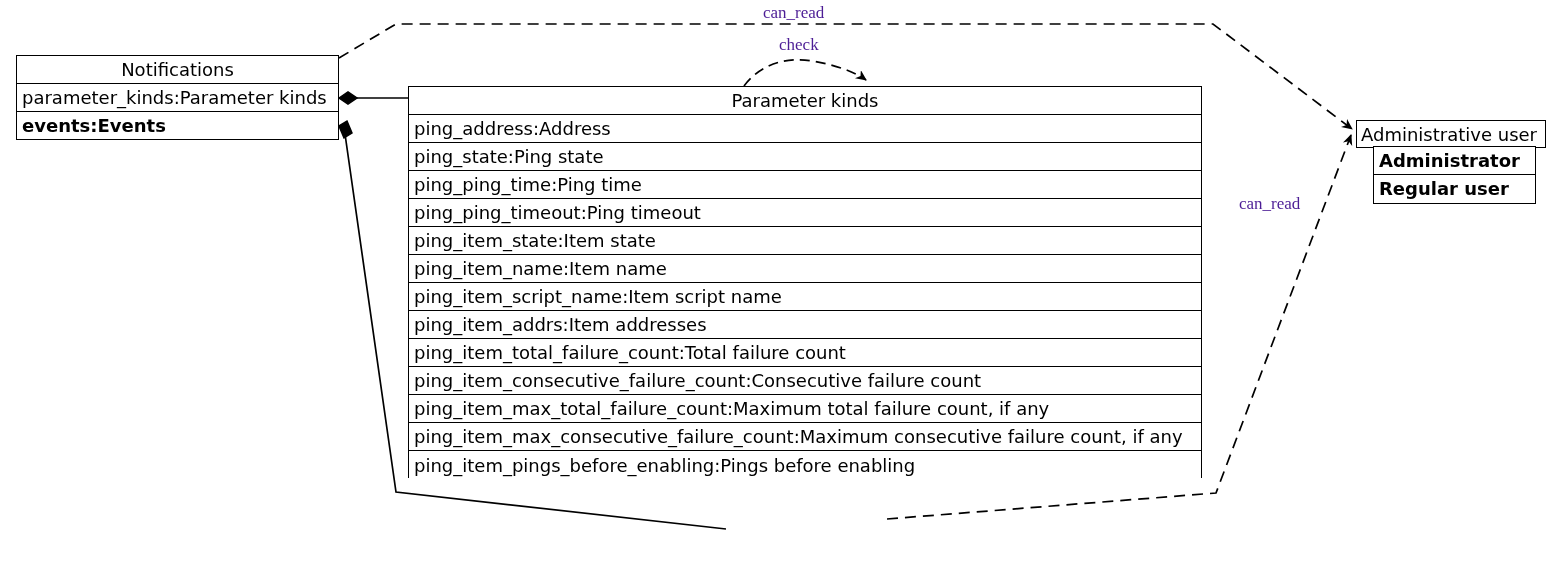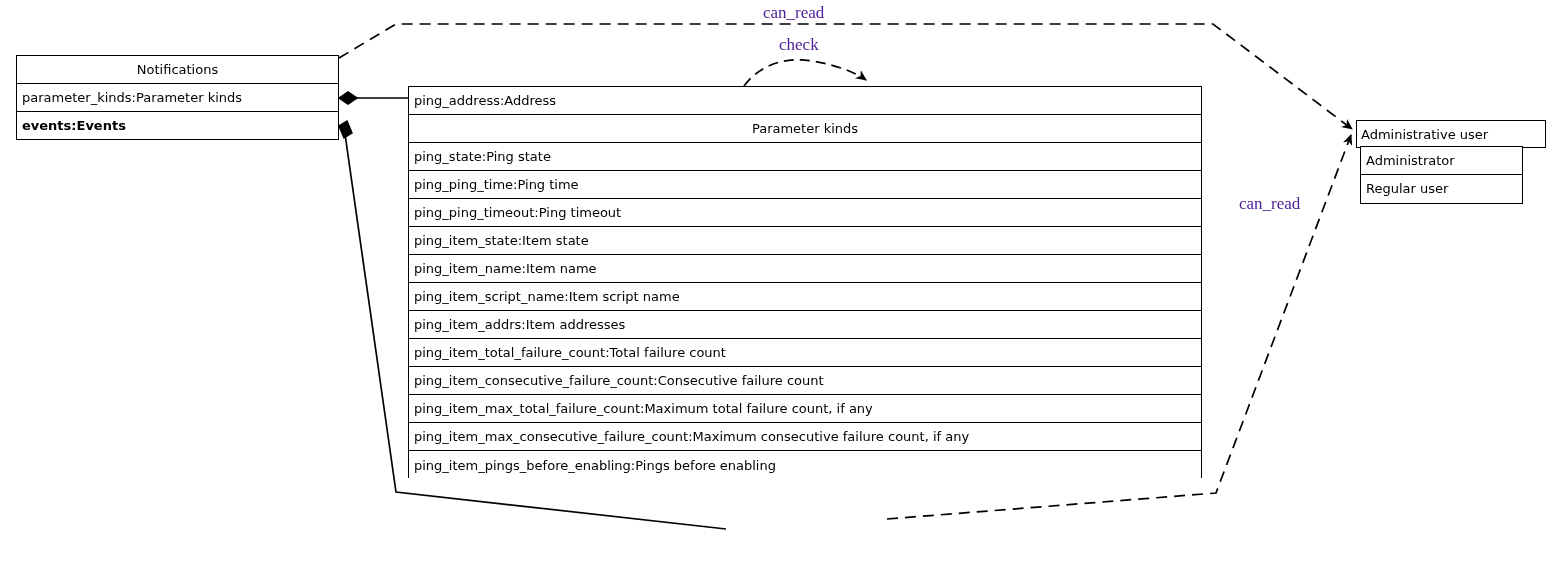--- a/index.html
+++ b/index.html
@@ -1,20 +1,20 @@
 <!DOCTYPE html>
 <html><head>
 <meta charset="utf-8">
 <style>
   html,body{margin:0;padding:0;background:#ffffff;}
   #canvas{position:relative;width:1563px;height:580px;background:#ffffff;overflow:hidden;}
   svg#wires{position:absolute;left:0;top:0;width:1563px;height:580px;}
   .uml-box{position:absolute;box-sizing:border-box;border:1.6px solid #000;background:#fff;}
   .uml-row{box-sizing:border-box;border-bottom:1.6px solid #000;background:#fff;
-           font-family:"DejaVu Sans","Liberation Sans",sans-serif;font-size:13px;color:#000;
+           font-family:"DejaVu Sans","Liberation Sans",sans-serif;font-size:18px;color:#000;
            display:flex;align-items:center;white-space:nowrap;overflow:hidden;}
   .uml-row:last-child{border-bottom:none;}
   .uml-row.title{justify-content:center;}
   .uml-row.attr{justify-content:flex-start;padding-left:5px;}
   .edge-label{position:absolute;font-family:"Liberation Serif","DejaVu Serif",serif;
               font-size:17px;color:#4c1d95;white-space:nowrap;}
 </style>
 </head>
 <body>
 
@@ -40,41 +40,41 @@
     <polygon points="339,126 347,121 352,133 344,138" fill="#000" stroke="#000" stroke-width="1.5"></polygon>
   </svg>
 
   <div class="uml-box" style="left:16px; top:55px; width:323px; height:85px;">
     <div class="uml-row title" style="height:28px;">Notifications</div>
     <div class="uml-row attr" style="height:28px;">parameter_kinds:Parameter kinds</div>
     <div class="uml-row attr" style="height:26px;font-weight:bold;">events:Events</div>
   </div>
 
   <div class="uml-box" style="left:408px; top:86px; width:794px; height:392px;">
+    <div class="uml-row title" style="height:28px;">Parameter kinds</div>
     <div class="uml-row attr" style="height:28px;">ping_address:Address</div>
-    <div class="uml-row title" style="height:28px;">Parameter kinds</div>
     <div class="uml-row attr" style="height:28px;">ping_state:Ping state</div>
     <div class="uml-row attr" style="height:28px;">ping_ping_time:Ping time</div>
     <div class="uml-row attr" style="height:28px;">ping_ping_timeout:Ping timeout</div>
     <div class="uml-row attr" style="height:28px;">ping_item_state:Item state</div>
     <div class="uml-row attr" style="height:28px;">ping_item_name:Item name</div>
     <div class="uml-row attr" style="height:28px;">ping_item_script_name:Item script name</div>
     <div class="uml-row attr" style="height:28px;">ping_item_addrs:Item addresses</div>
     <div class="uml-row attr" style="height:28px;">ping_item_total_failure_count:Total failure count</div>
     <div class="uml-row attr" style="height:28px;">ping_item_consecutive_failure_count:Consecutive failure count</div>
     <div class="uml-row attr" style="height:28px;">ping_item_max_total_failure_count:Maximum total failure count, if any</div>
     <div class="uml-row attr" style="height:28px;">ping_item_max_consecutive_failure_count:Maximum consecutive failure count, if any</div>
     <div class="uml-row attr" style="height:28px;">ping_item_pings_before_enabling:Pings before enabling</div>
   </div>
 
   <div style="position:absolute; left:1356px; top:120px; width:190px; height:96px;">
     <div class="uml-box" style="left:0; top:0; width:190px; height:28px;">
       <div class="uml-row title" style="height:100%;justify-content:flex-start;padding-left:4px;">Administrative user</div>
     </div>
-    <div class="uml-box" style="left:4px; top:26px; width:163px; height:58px;">
+    <div class="uml-box" style="left:17px; top:26px; width:163px; height:58px;font-weight:bold;">
       <div class="uml-row attr" style="height:28px;">Administrator</div>
       <div class="uml-row attr" style="height:27px;">Regular user</div>
     </div>
   </div>
 
 
   <div class="edge-label" style="left:763px; top:3px;">can_read</div>
 
   <div class="edge-label" style="left:779px; top:35px;">check</div>
 

